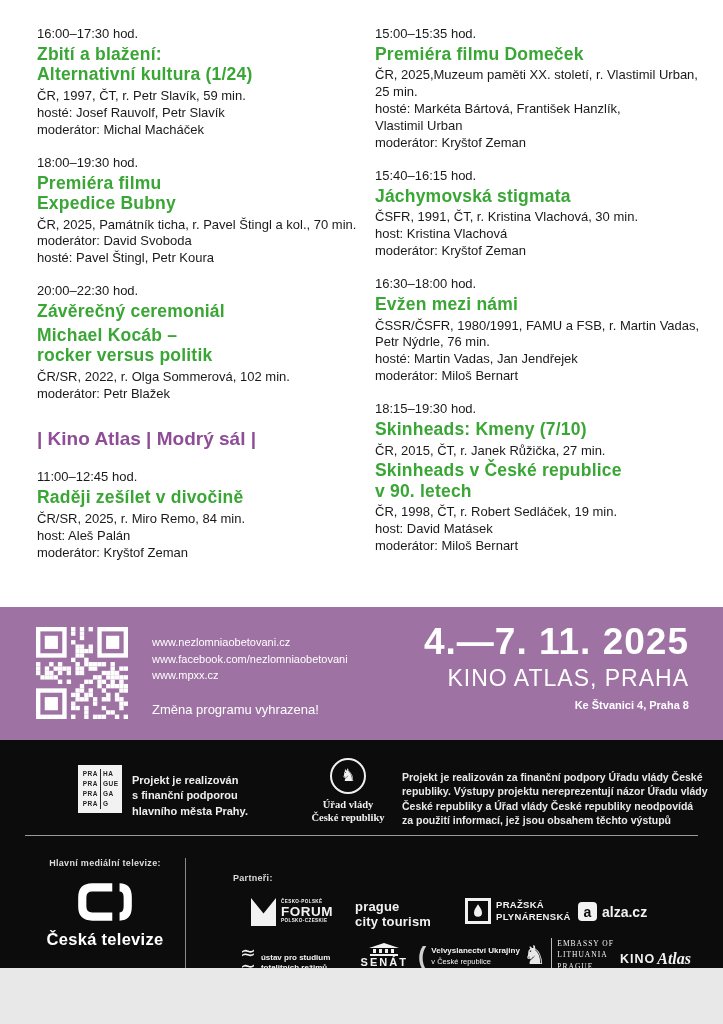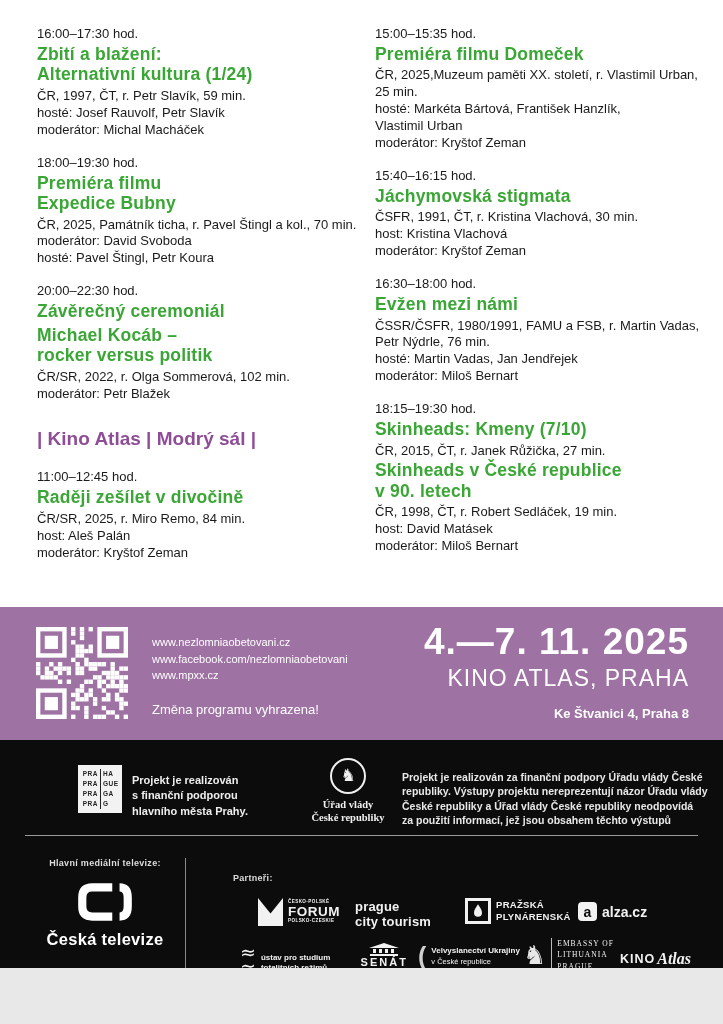--- a/index.html
+++ b/index.html
@@ -17,21 +17,21 @@
   .part-title{margin:1px 0 3px;}
   .section-heading{font-size:19px;font-weight:700;color:var(--purple);margin:26px 0 19px;white-space:nowrap;}
   
   .info-band{position:absolute;left:0;top:607px;width:723px;height:133px;background:var(--band);}
   .qr{position:absolute;left:36px;top:20px;width:92px;height:92px;}
   .urls{position:absolute;left:152px;top:27px;color:#fff;font-size:11px;line-height:1.5;}
   .notice{position:absolute;left:152px;top:95px;color:#fff;font-size:13px;}
   .date-block{position:absolute;right:34px;top:16px;text-align:right;color:#fff;}
   .dates{font-size:37px;font-weight:700;letter-spacing:1px;line-height:1.05;}
   .venue{font-size:23px;font-weight:400;letter-spacing:1px;margin-top:3px;}
-  .address{font-size:13px;font-weight:700;margin-top:14px;}
+  .address{font-size:11px;font-weight:700;margin-top:7px;}
   
   .black-area{position:absolute;left:0;top:740px;width:723px;height:284px;background:#0c0c0c;color:#fff;}
   .divider-h{position:absolute;left:25px;right:25px;top:95px;height:1px;background:#9a9a9a;}
   .divider-v{position:absolute;left:185px;top:118px;height:148px;width:1px;background:#8a8a8a;}
   
   .prague-logo{position:absolute;left:78px;top:25px;width:44px;height:48px;background:#f2f2f2;color:#222;
                display:flex;flex-direction:column;justify-content:center;padding:2px 0;box-sizing:border-box;}
   .plg-row{display:flex;font-size:6.5px;font-weight:700;letter-spacing:.5px;line-height:1.55;}
   .plg-l{width:20px;text-align:right;padding-right:2px;border-right:1px solid #222;}
   .plg-r{padding-left:2px;}
@@ -44,21 +44,21 @@
   .govt-text{position:absolute;left:402px;top:30px;width:318px;font-size:10.5px;font-weight:600;line-height:1.38;color:#e8e8e8;}
   
   .media-col{position:absolute;left:30px;top:118px;width:150px;text-align:center;}
   .tiny-label{font-size:9px;font-weight:700;color:#ddd;letter-spacing:.3px;}
   .ct-logo{margin:14px auto 4px;width:64px;height:40px;}
   .ct-name{font-size:16.5px;font-weight:700;color:#fff;letter-spacing:.3px;}
   .media2{margin-top:22px;}
   .echo{margin-top:9px;font-family:"Liberation Serif", serif;font-size:21px;color:#fef9c3;}
   .partners-label{position:absolute;left:233px;top:133px;}
   .logo{position:absolute;display:flex;align-items:center;gap:5px;color:#f2f2f2;}
-  .l-forum{left:258px;top:158px;}
+  .l-forum{left:251px;top:158px;}
   .forum-icon{width:25px;height:28px;background:#f2f2f2;
               clip-path:polygon(0 0,50% 55%,100% 0,100% 100%,0 100%);}
   .forum-txt{line-height:1;}
   .forum-top,.forum-bot{font-size:4.6px;font-weight:700;letter-spacing:.4px;}
   .forum-name{font-size:13.5px;font-weight:700;letter-spacing:.5px;line-height:1.1;}
   .l-pct{left:355px;top:160px;}
   .pct-txt{font-size:13px;font-weight:700;line-height:1.15;letter-spacing:.2px;}
   .l-pp{left:465px;top:158px;}
   .pp-icon{width:26px;height:26px;background:#f2f2f2;display:flex;align-items:center;justify-content:center;}
   .pp-inner{width:20px;height:20px;background:#0c0c0c;display:flex;align-items:center;justify-content:center;}

